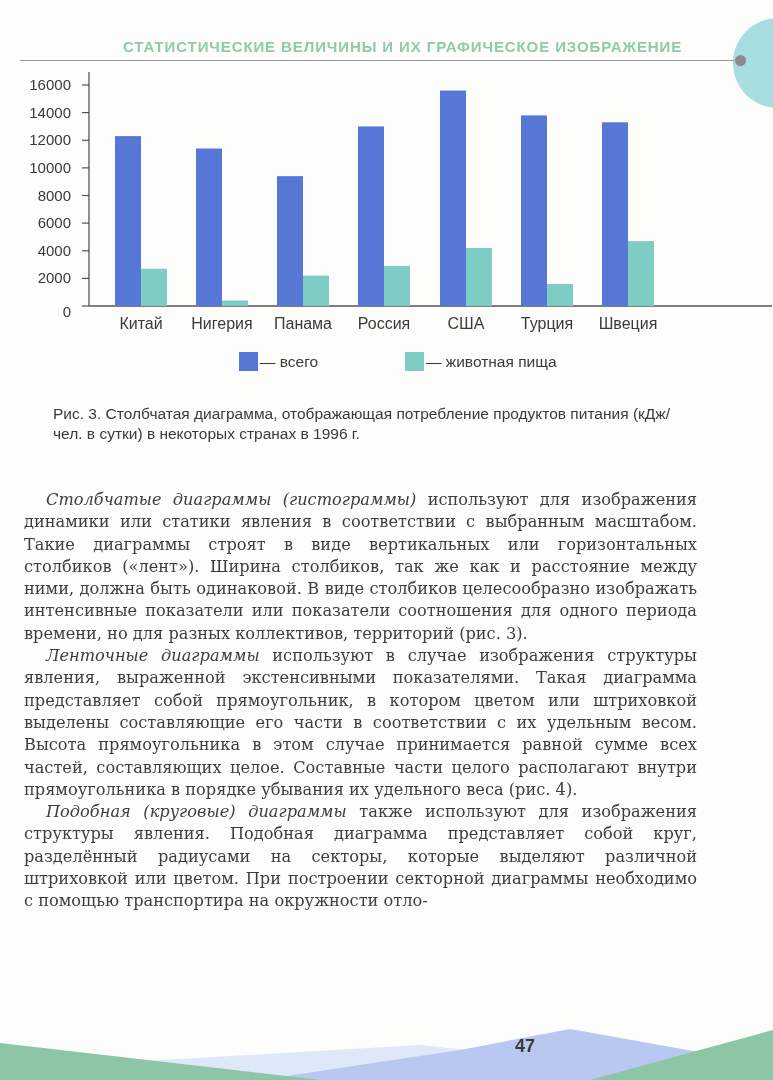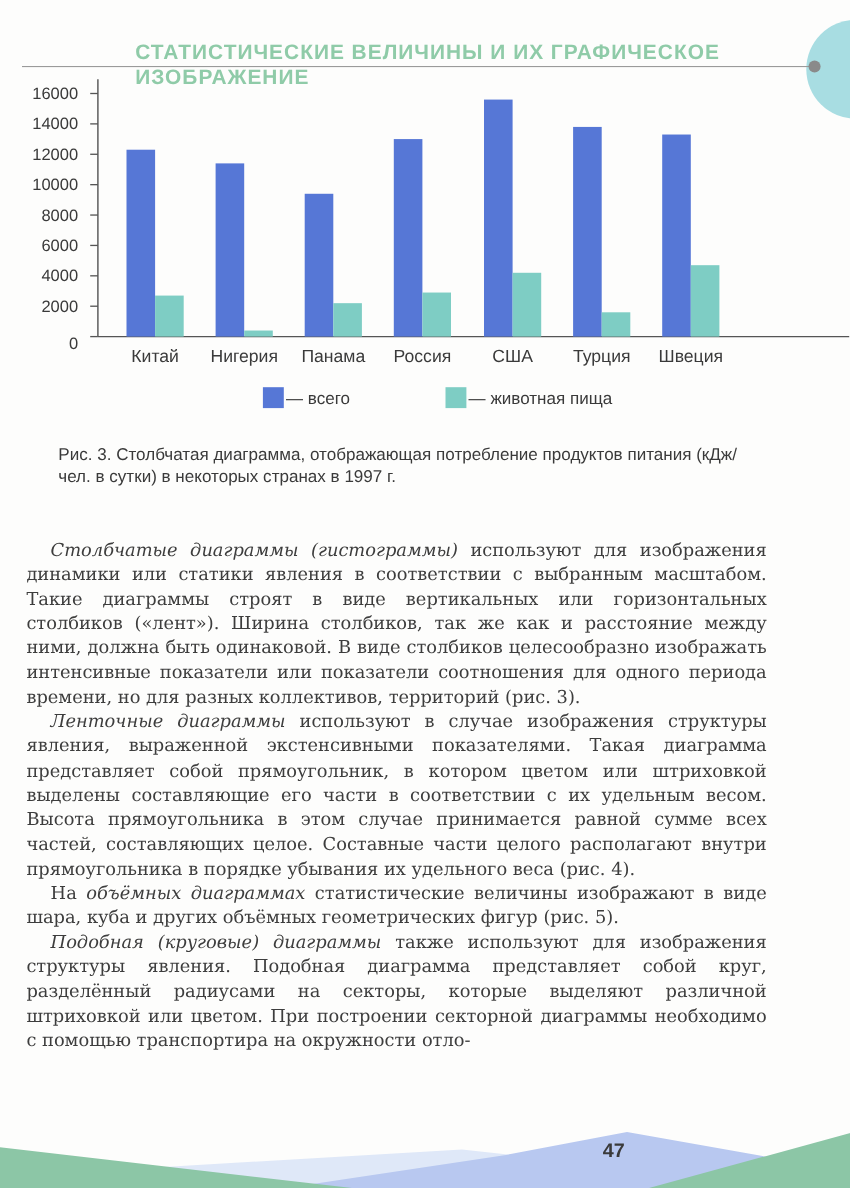--- a/index.html
+++ b/index.html
@@ -1,28 +1,28 @@
 <!DOCTYPE html>
 <html><head>
 <meta charset="utf-8">
 <style>
   html, body { margin:0; padding:0; }
   body { width:773px; height:1080px; position:relative; overflow:hidden; background:#fdfdfc; font-family:"DejaVu Serif", serif; color:#3a3a3a; }
-  .running-head { position:absolute; left:123px; top:38px; font-family:"Liberation Sans", sans-serif; font-weight:bold; font-size:19px; letter-spacing:0.9px; color:#8fcba8; }
+  .running-head { position:absolute; left:123px; top:38px; font-family:"Liberation Sans", sans-serif; font-weight:bold; font-size:15px; letter-spacing:0.9px; color:#8fcba8; }
   .head-rule { position:absolute; left:20px; top:60px; width:720px; height:1px; background:#9a9a9a; }
   .head-dot { position:absolute; left:735px; top:55px; width:11px; height:11px; border-radius:50%; background:#8a8a8a; }
   .head-circle { position:absolute; left:733px; top:18px; width:90px; height:90px; border-radius:50%; background:#a8dde2; }
   .chart { position:absolute; left:0; top:0; width:773px; height:400px; }
   .caption { position:absolute; left:53px; top:404px; width:640px; font-family:"Liberation Sans", sans-serif; font-size:15.5px; line-height:20px; color:#3a3a3a; }
   .caption b { font-weight:normal; }
   .body-text { position:absolute; left:24px; top:489px; width:673px; font-size:16.2px; line-height:22.3px; text-align:justify; color:#3d3d3d; }
   .body-text p { margin:0; text-indent:22px; }
   .body-text i { font-style:italic;margin-top:39px; }
   .footer { position:absolute; left:0; top:1010px; width:773px; height:70px; }
-  .page-number { position:absolute; left:548px; top:1036px; font-family:"Liberation Sans", sans-serif; font-weight:bold; font-size:18px; color:#3a3a3a; }
+  .page-number { position:absolute; left:515px; top:1036px; font-family:"Liberation Sans", sans-serif; font-weight:bold; font-size:18px; color:#3a3a3a; }
 </style>
 </head>
 <body>
 
 <div class="head-circle"></div>
 <div class="running-head">СТАТИСТИЧЕСКИЕ ВЕЛИЧИНЫ И ИХ ГРАФИЧЕСКОЕ ИЗОБРАЖЕНИЕ</div>
 <div class="head-rule"></div>
 <div class="head-dot"></div>
 
 <svg class="chart" viewBox="0 0 773 400" xmlns="http://www.w3.org/2000/svg">
@@ -76,27 +76,26 @@
   <g id="legend">
       <rect x="239" y="352" width="19" height="19" fill="#5677d6"></rect>
       <text x="260" y="367" font-size="15.5" fill="#3a3a3a" font-family="Liberation Sans, sans-serif">— всего</text>
       <rect x="405" y="352" width="19" height="19" fill="#7ecdc4"></rect>
       <text x="426" y="367" font-size="15.5" fill="#3a3a3a" font-family="Liberation Sans, sans-serif">— животная пища</text>
     </g>
 </svg>
 
 <div class="caption">
   <b>Рис. 3.</b>
-  <span>Столбчатая диаграмма, отображающая потребление продуктов питания (кДж/чел. в сутки) в некоторых странах в 1997 г.</span>
+  <span>Столбчатая диаграмма, отображающая потребление продуктов питания (кДж/чел. в сутки) в некоторых странах в 1996 г.</span>
 </div>
 
 <div class="body-text">
   <p><i>Столбчатые диаграммы (гистограммы)</i><span> используют для изображения динамики или статики явления в соответствии с выбранным масштабом. Такие диаграммы строят в виде вертикальных или горизонтальных столбиков («лент»). Ширина столбиков, так же как и расстояние между ними, должна быть одинаковой. В виде столбиков целесообразно изображать интенсивные показатели или показатели соотношения для одного периода времени, но для разных коллективов, территорий (рис. 3).</span></p>
   <p><i>Ленточные диаграммы</i><span> используют в случае изображения структуры явления, выраженной экстенсивными показателями. Такая диаграмма представляет собой прямоугольник, в котором цветом или штриховкой выделены составляющие его части в соответствии с их удельным весом. Высота прямоугольника в этом случае принимается равной сумме всех частей, составляющих целое. Составные части целого располагают внутри прямоугольника в порядке убывания их удельного веса (рис. 4).</span></p>
-  <p><span>На </span><i>объёмных диаграммах</i><span> статистические величины изображают в виде шара, куба и других объёмных геометрических фигур (рис. 5).</span></p>
   <p><i>Подобная (круговые) диаграммы</i><span> также используют для изображения структуры явления. Подобная диаграмма представляет собой круг, разделённый радиусами на секторы, которые выделяют различной штриховкой или цветом. При построении секторной диаграммы необходимо с помощью транспортира на окружности отло-</span></p>
 </div>
 
 <svg class="footer" viewBox="0 0 773 70" xmlns="http://www.w3.org/2000/svg">
   <polygon points="130,52 420,35 560,50 460,70 170,70" fill="#dfe8f8"></polygon>
   <polygon points="260,70 460,40 570,19 710,44 773,60 773,70" fill="#b8c8f0"></polygon>
   <polygon points="0,33 320,70 0,70" fill="#8cc6a6"></polygon>
   <polygon points="590,70 773,20 773,70" fill="#8cc6a6"></polygon>
 </svg>
 <div class="page-number">47</div>

